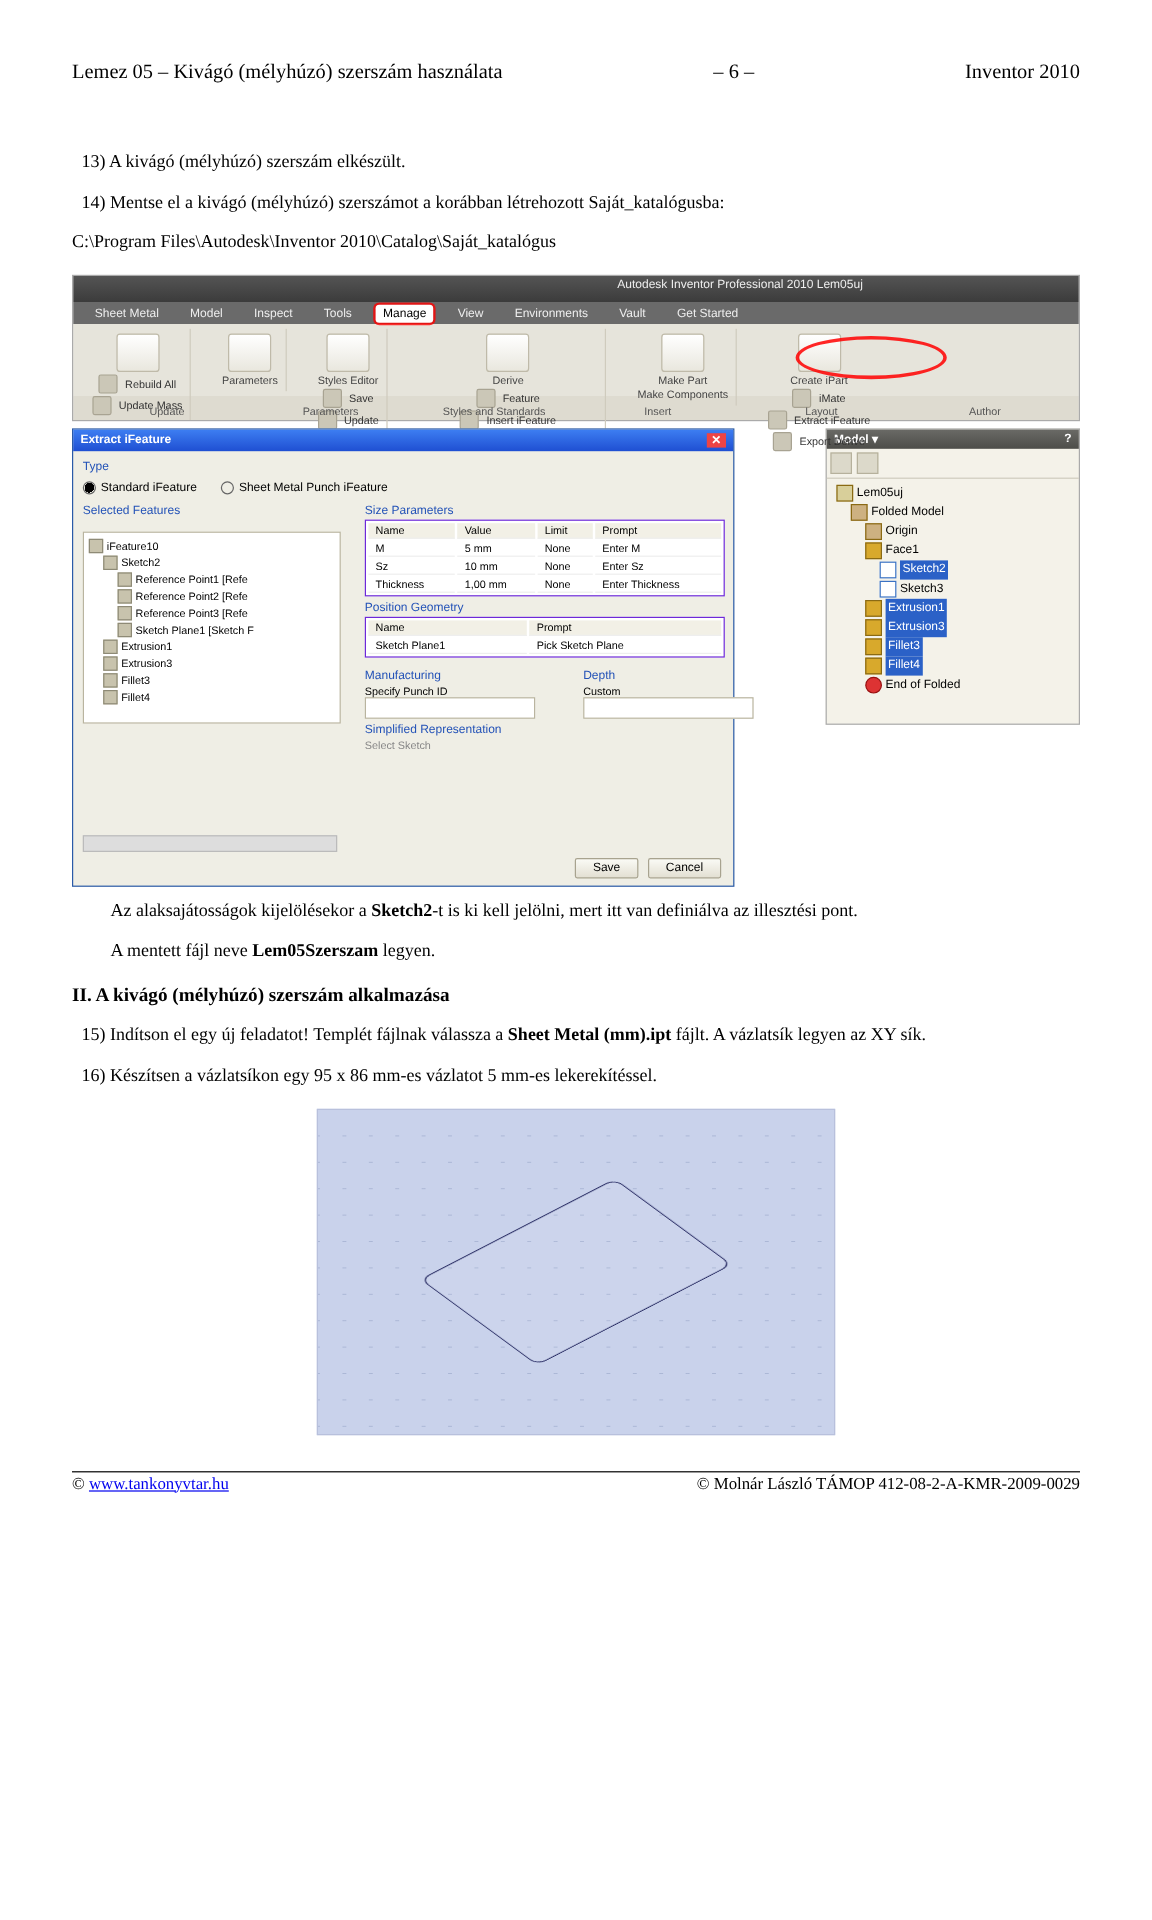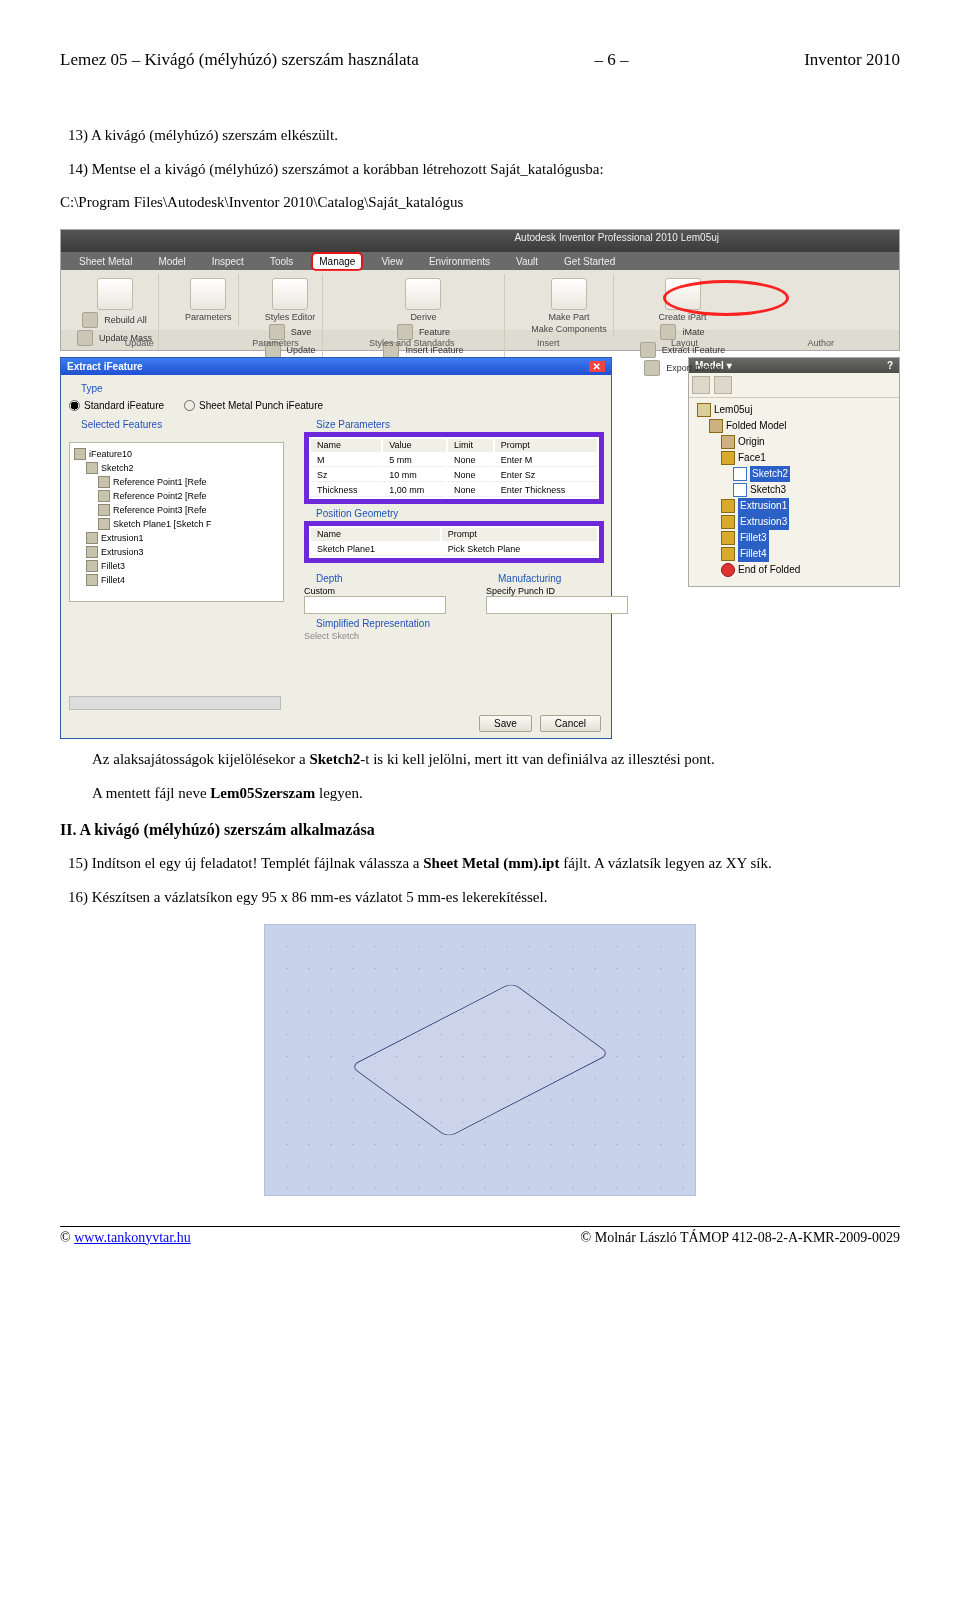--- a/index.html
+++ b/index.html
@@ -105,51 +105,51 @@
     font-size:10px;
     position:relative;
   }
   .dlg-title{
     background:linear-gradient(#3d7ef2,#1f4fd2);
     color:#fff; font-weight:bold; padding:3px 6px;
     display:flex; justify-content:space-between;
   }
   .dlg-body{display:flex; flex-direction:column; padding:4px 8px; gap:4px;}
   .dlg-row{display:flex; gap:20px;}
-  .section-label{color:#2352b7; font-size:10px; margin:4px 12px 2px;}
+  .section-label{color:#2352b7; font-size:10px; margin:4px 0 2px;}
   .radio{display:flex;align-items:center;gap:4px;}
   .radio .dot{width:9px;height:9px;border:1px solid #666;border-radius:50%;display:inline-block;}
   .radio .dot.on{background:radial-gradient(#000 0 4px,transparent 0);}
   .treebox{
     border:1px solid #b9b49f; background:#fff;
     width:205px; height:150px; padding:4px; overflow:hidden;
     font-size:9px; line-height:14px;margin-top:12px;
   }
   .tree-item{display:flex;align-items:center;gap:3px;}
   .tr-ic{width:10px;height:10px;background:#c8c3ad;border:1px solid #8e8a76;}
-  .tabletiny{font-size:9px; border:5px solid #6d28d9; background:#fff; width:300px;}
+  .tabletiny{font-size:9px; border:1px solid #6d28d9; background:#fff; width:300px;}
   .tabletiny th,.tabletiny td{padding:1px 6px;text-align:left;border-bottom:1px solid #eee;font-weight:normal;}
   .tabletiny th{background:#f2f0e6;}
   .fieldbox{border:1px solid #b9b49f;background:#fff;height:16px;width:140px;}
   .dlg-buttons{position:absolute; bottom:6px; right:10px; display:flex; gap:8px;}
   .dlg-buttons button{
     font-size:10px; padding:2px 14px;
     background:linear-gradient(#fafaf5,#e3e0d3);
     border:1px solid #a8a38f; border-radius:2px;
   }
   .hscroll{position:absolute;bottom:28px;left:8px;width:210px;height:12px;background:#ddd;border:1px solid #bbb;}
   
   .shot3{
     width:210px; border:1px solid #aaa; background:#f4f2e9;
     font-family:Tahoma,Arial,sans-serif; font-size:10px;
   }
   .mp-title{background:linear-gradient(#6a6a66,#4d4d49);color:#fff;padding:2px 6px;font-weight:bold;display:flex;justify-content:space-between;}
   .mp-toolbar{display:flex;gap:4px;padding:3px;border-bottom:1px solid #cfcbbd;}
   .mp-toolbar .ic{width:16px;height:16px;background:#dcd9ca;border:1px solid #b6b19c;}
-  .mp-tree{padding:4px 4px 8px 4px; line-height:16px;border-radius:32px;}
+  .mp-tree{padding:4px 4px 24px 4px; line-height:16px;border-radius:32px;}
   .mp-item{display:flex;align-items:center;gap:3px;padding-left:var(--pl,8px);}
   .mp-ic{width:12px;height:12px;background:#d8a92c;border:1px solid #8a6a14;}
   .mp-ic.fold{background:#cdb181;}
   .mp-ic.cube{background:#d8cf9a;}
   .mp-ic.blue{background:#fff;border-color:#3a72c4;}
   .mp-ic.x{background:#d33;border-color:#911;border-radius:50%;}
   .mp-sel{background:#2b61c7;color:#fff;padding:0 2px;}
   
   .shot4{
     width:430px; height:270px; margin:16px auto 30px;
@@ -389,27 +389,27 @@
                   <th>Prompt</th>
                 </tr>
             <tr>
                   <td>Sketch Plane1</td>
                   <td>Pick Sketch Plane</td>
                 </tr>
           </tbody>
             </table>
           <div class="dlg-row" style="gap:40px;margin-top:6px">
             <div>
-              <div class="section-label">Depth</div>
-              <div style="font-size:9px">Custom</div>
+              <div class="section-label">Manufacturing</div>
+              <div style="font-size:9px">Specify Punch ID</div>
               <div class="fieldbox"></div>
             </div>
             <div>
-              <div class="section-label">Manufacturing</div>
-              <div style="font-size:9px">Specify Punch ID</div>
+              <div class="section-label">Depth</div>
+              <div style="font-size:9px">Custom</div>
               <div class="fieldbox"></div>
             </div>
           </div>
           <div class="section-label">Simplified Representation</div>
           <div style="font-size:9px;color:#888">Select Sketch</div>
         </div>
       </div>
     </div>
     <div class="hscroll"></div>
     <div class="dlg-buttons">

